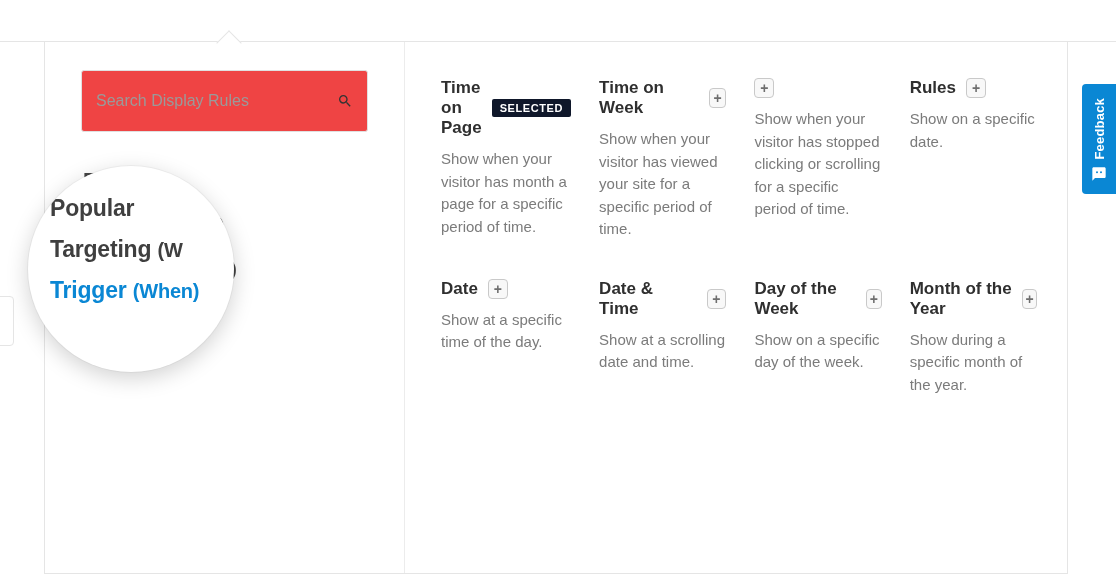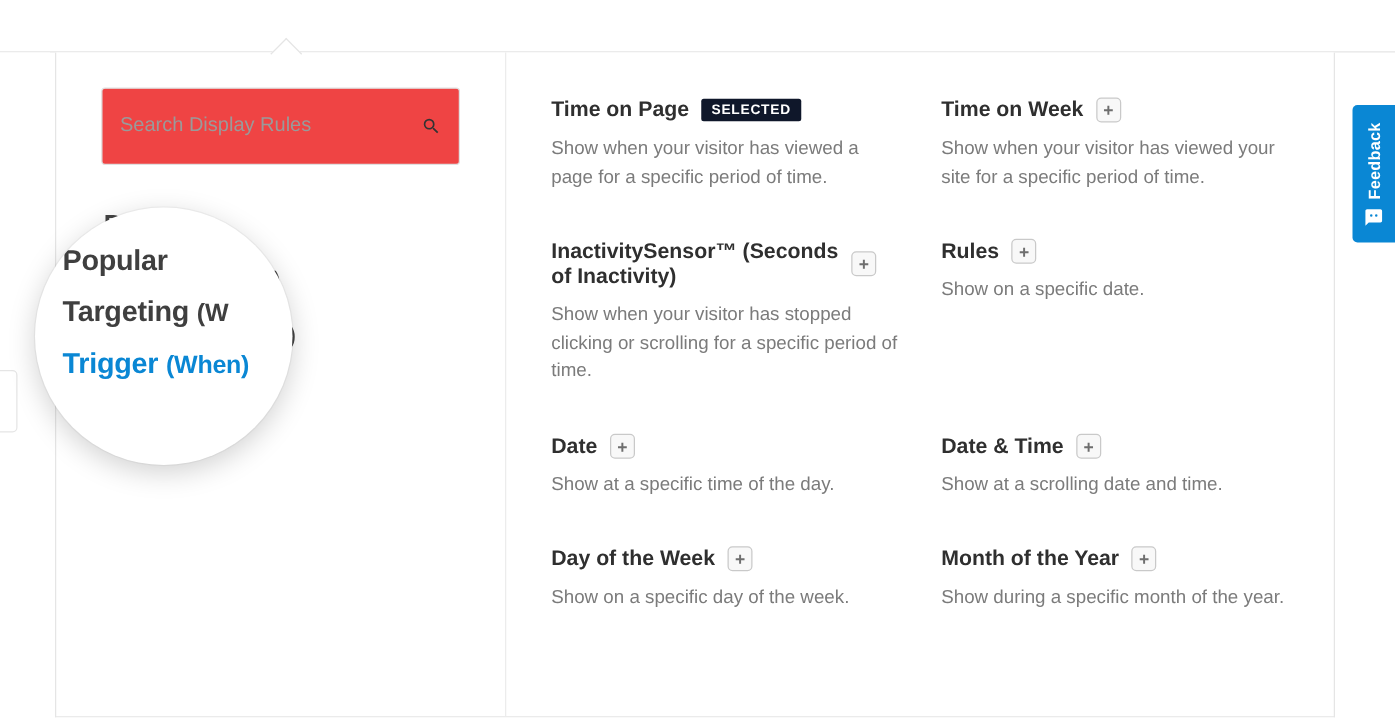--- a/index.html
+++ b/index.html
@@ -34,21 +34,21 @@
     z-index: 50;
     pointer-events: none;
   }
   .lens-inner { padding: 22px 0 0 22px; }
   .lens-item { font-size: 23px; font-weight: 800; color: #3f3f3f; padding: 7px 0; white-space: nowrap; letter-spacing: -0.2px; }
   .lens-item.active { color: #0a87d4; }
   .lens-item .sub { font-weight: 700; font-size: 20px; }
 
   
   .main { flex: 1; padding: 36px 30px 30px 36px; }
-  .rules-grid { display: grid; grid-template-columns: 1fr 1fr; column-gap: 28px; row-gap: 38px; }
+  .rules-grid { display: grid; grid-template-columns: 1fr 1fr 1fr 1fr; column-gap: 28px; row-gap: 38px; }
   .rule { }
   .rule-head { display: flex; align-items: center; gap: 10px; }
   .rule-title { font-size: 17px; font-weight: 700; color: #2f2f2f; }
   .badge-selected { background: #0f172a; color: #fff; font-size: 11px; font-weight: 700; letter-spacing: 0.6px; padding: 3px 8px; border-radius: 2px; }
   .plus-btn {
     width: 20px; height: 20px; border: 1px solid #c9c9c9; border-radius: 4px;
     display: inline-flex; align-items: center; justify-content: center;
     font-size: 14px; font-weight: 700; color: #6e6e6e; background: #f8f8f8; cursor: pointer;
     line-height: 1;
   }
@@ -117,34 +117,33 @@
     </aside>
 
     <main class="main">
       <div class="rules-grid">
 
         <div class="rule">
           <div class="rule-head">
             <span class="rule-title">Time on Page</span>
             <span class="badge-selected">SELECTED</span>
           </div>
-          <p class="rule-desc">Show when your visitor has viewed a page for a specific period of time.</p>
+          <p class="rule-desc">Show when your visitor has month a page for a specific period of time.</p>
         </div>
 
         <div class="rule">
           <div class="rule-head">
             <span class="rule-title">Time on Week</span>
             <span class="plus-btn">+</span>
           </div>
           <p class="rule-desc">Show when your visitor has viewed your site for a specific period of time.</p>
         </div>
 
         <div class="rule">
           <div class="rule-head">
-            <span class="rule-title" style="max-width:230px">InactivitySensor™ (Seconds of Inactivity)</span>
             <span class="plus-btn">+</span>
           </div>
           <p class="rule-desc">Show when your visitor has stopped clicking or scrolling for a specific period of time.</p>
         </div>
 
         <div class="rule">
           <div class="rule-head">
             <span class="rule-title">Rules</span>
             <span class="plus-btn">+</span>
           </div>

